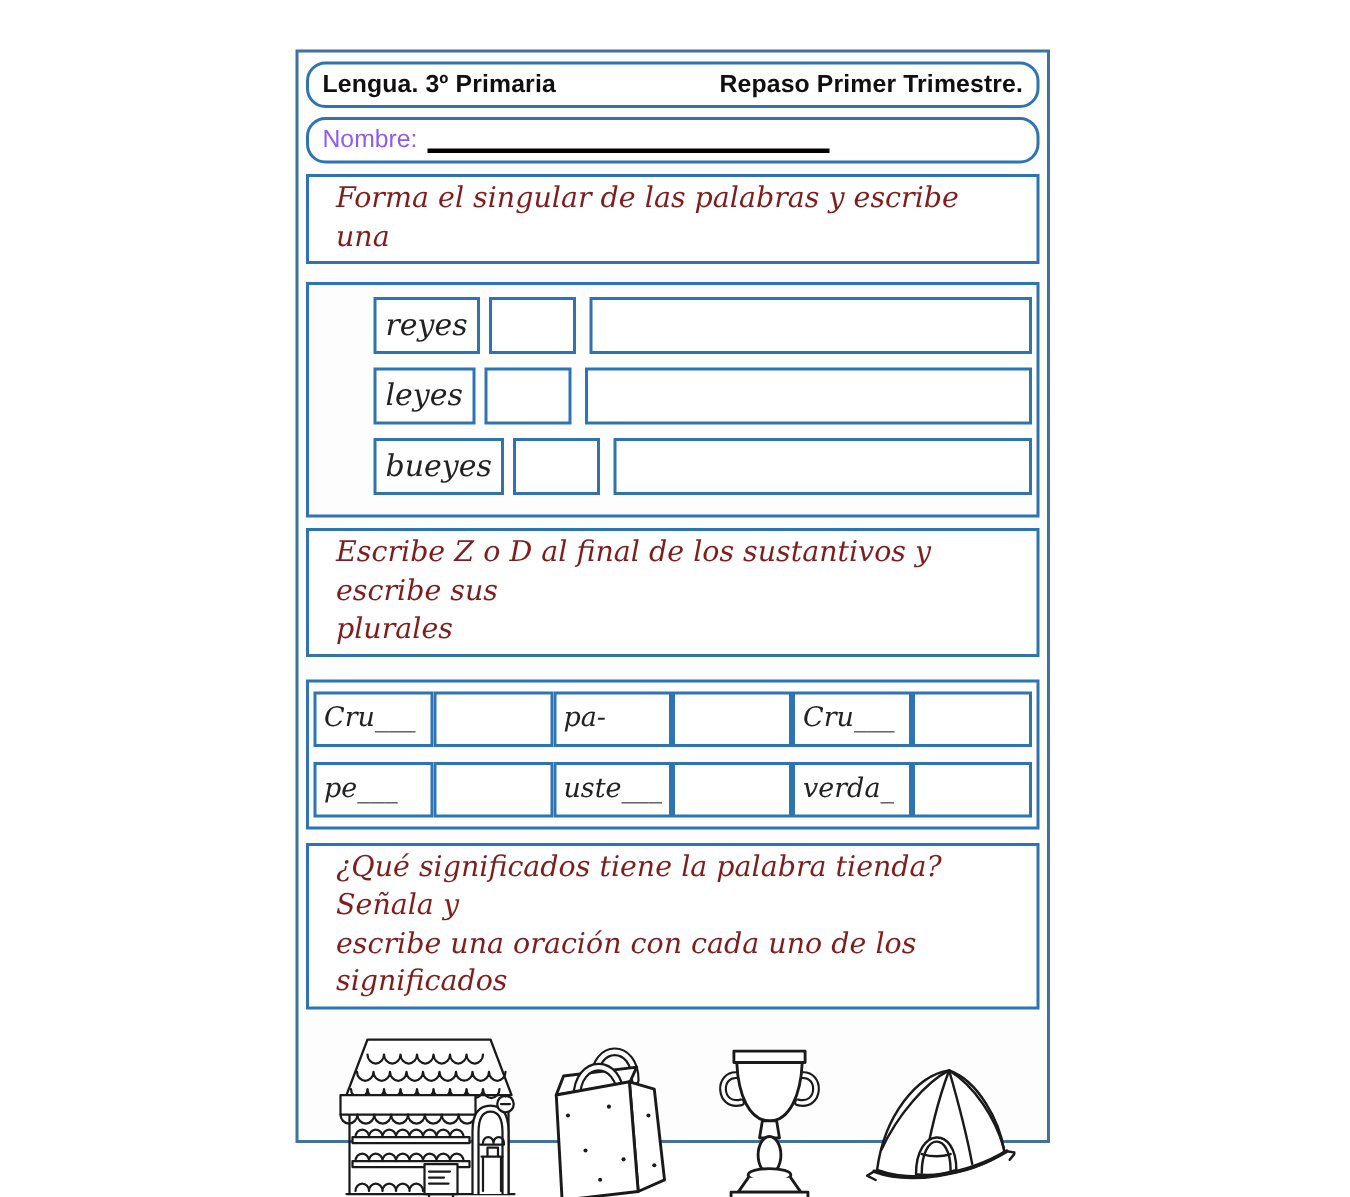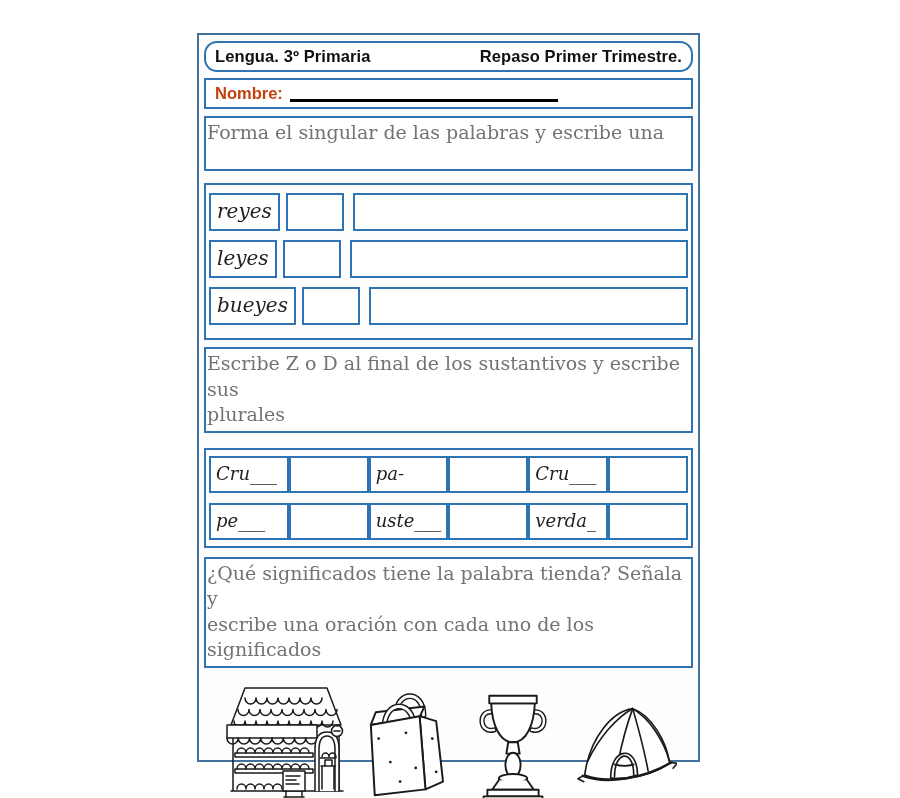--- a/index.html
+++ b/index.html
@@ -13,35 +13,35 @@
     padding:4px 5px;
   }
   .bx{border:2px solid #2E74B5;background:#ffffff;box-sizing:border-box;}
   .title-box{
     margin-top:2px;height:31px;display:flex;justify-content:space-between;
     align-items:center;padding:0 9px;
     font-weight:700;font-size:16.5px;color:#101010;letter-spacing:.1px;border-radius:13px;
   }
   .name-box{
     margin-top:6px;height:31px;display:flex;align-items:center;padding:0 9px;
-    font-weight:700;font-size:16.5px;color:#c2410c;
+    font-weight:400;font-size:16.5px;color:#8b5cf6;border-radius:13px;
   }
   .name-line{display:inline-block;width:268px;height:13px;border-bottom:3px solid #000;margin-left:7px;}
   .instr{
-    margin-top:7px;min-height:55px;padding:2px 1px 3px;
-    font-family:"DejaVu Serif",serif;
-    font-size:19px;line-height:25.5px;color:#737373;
+    margin-top:7px;min-height:55px;padding:2px 18px 3px;
+    font-family:"DejaVu Serif",serif;font-style:italic;
+    font-size:19px;line-height:25.5px;color:#7f1d1d;
   }
   .sec{box-sizing:border-box;background:transparent;}
   .sec1{margin-top:12px;height:157px;padding:8px 3px 0;}
   .w-row{display:flex;height:38px;margin-bottom:9px;}
   .word-cell{
     min-width:60px;box-sizing:border-box;border:2px solid #2E74B5;background:#fff;
     padding:4px 6px 12px;font-family:"DejaVu Serif",serif;font-style:italic;
-    font-size:20px;color:#222;white-space:nowrap;
+    font-size:20px;color:#222;white-space:nowrap;margin-left:40px;
   }
   .ans-small{width:58px;box-sizing:border-box;border:2px solid #2E74B5;background:#fff;margin-left:6px;}
   .ans-long{flex:1;box-sizing:border-box;border:2px solid #2E74B5;background:#fff;margin-left:9px;}
   .sec2{margin-top:15px;height:100px;padding:6px 3px 0;}
   .g-row{display:flex;justify-content:space-between;height:37px;margin-bottom:10px;}
   .g-cell{
     width:90px;box-sizing:border-box;border:2px solid #2E74B5;background:#fff;
     font-family:"DejaVu Serif",serif;font-style:italic;font-size:18px;color:#222;
     padding:5px 2px 0 5px;white-space:nowrap;overflow:visible;
   }

